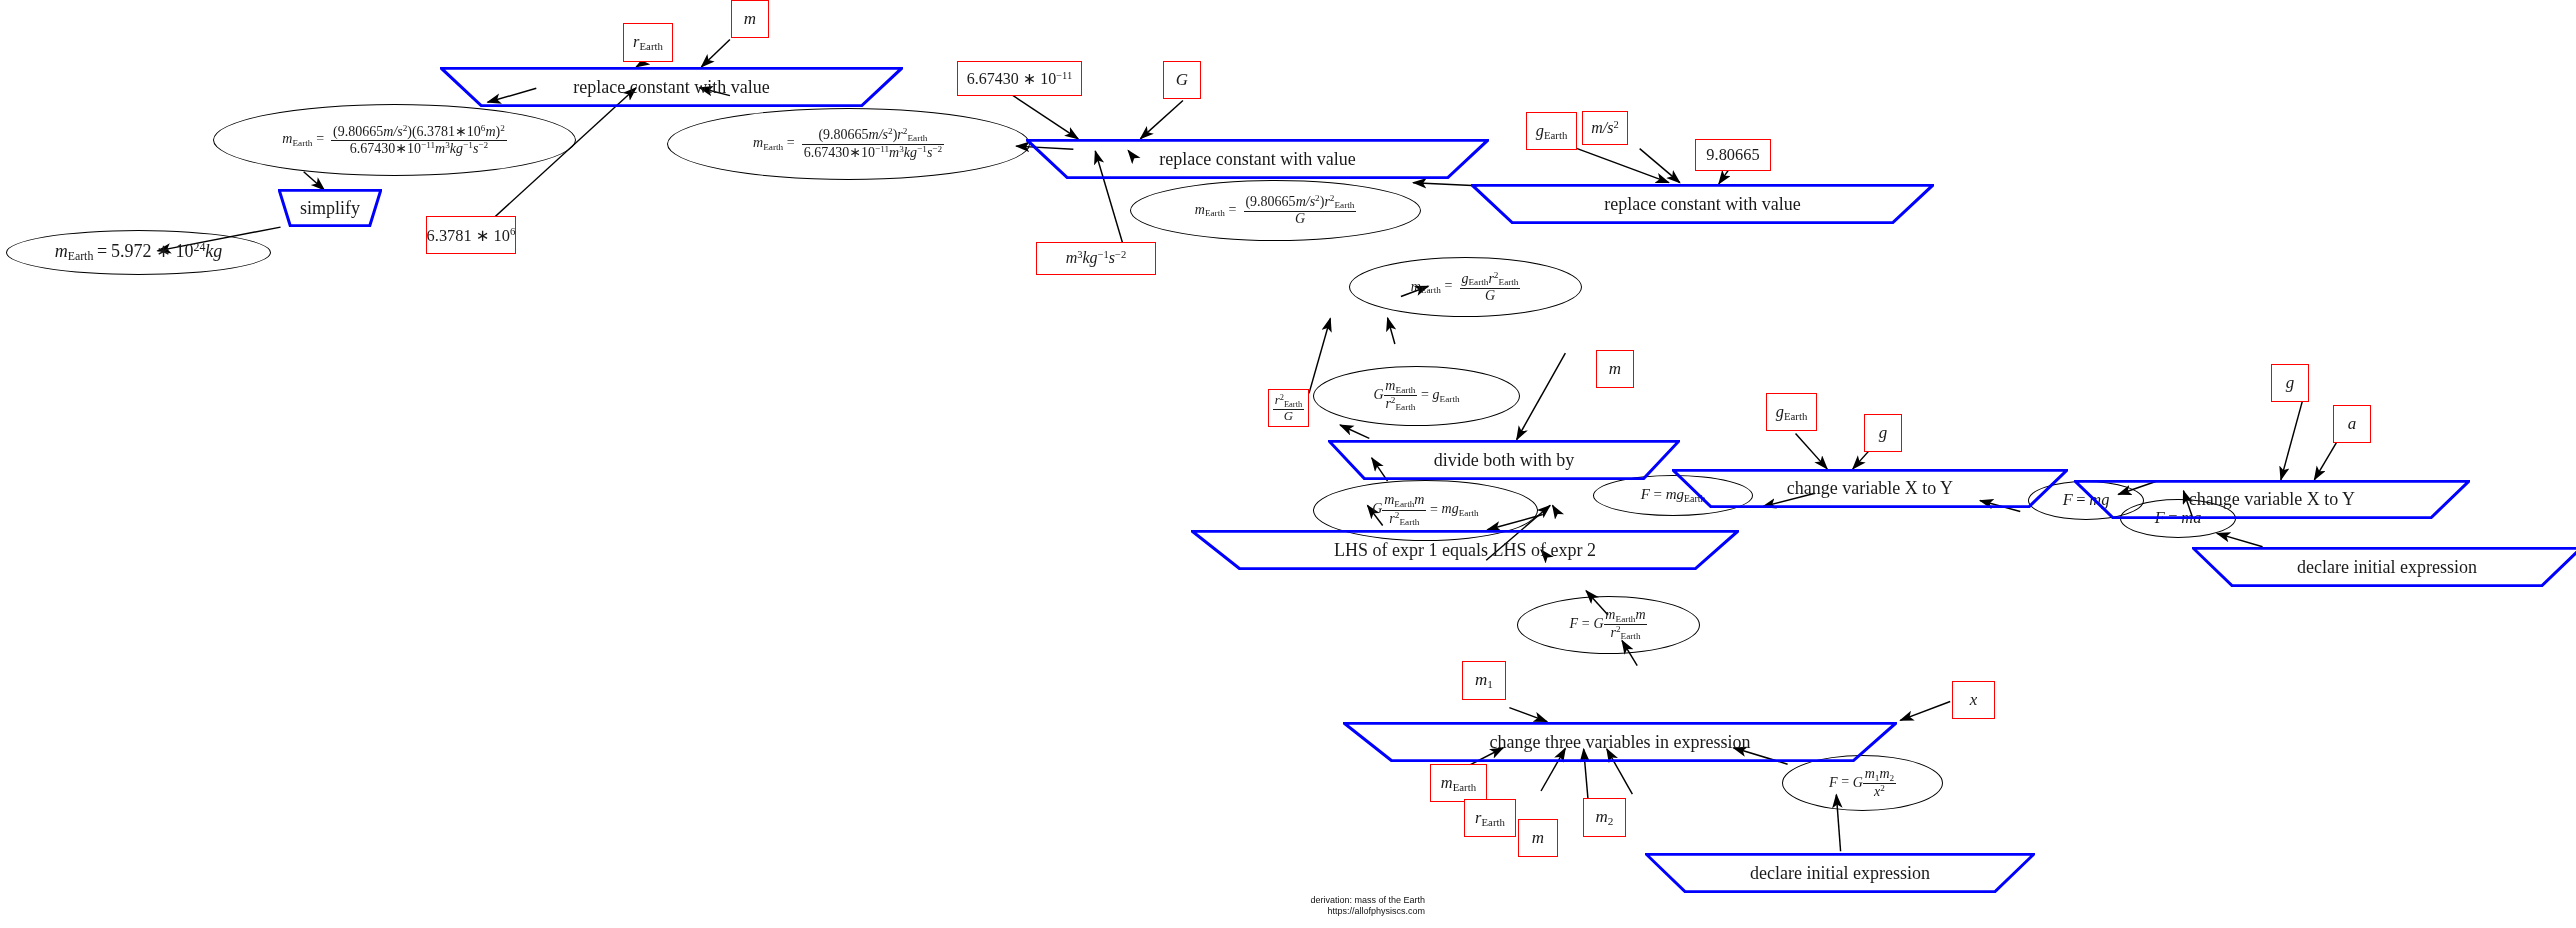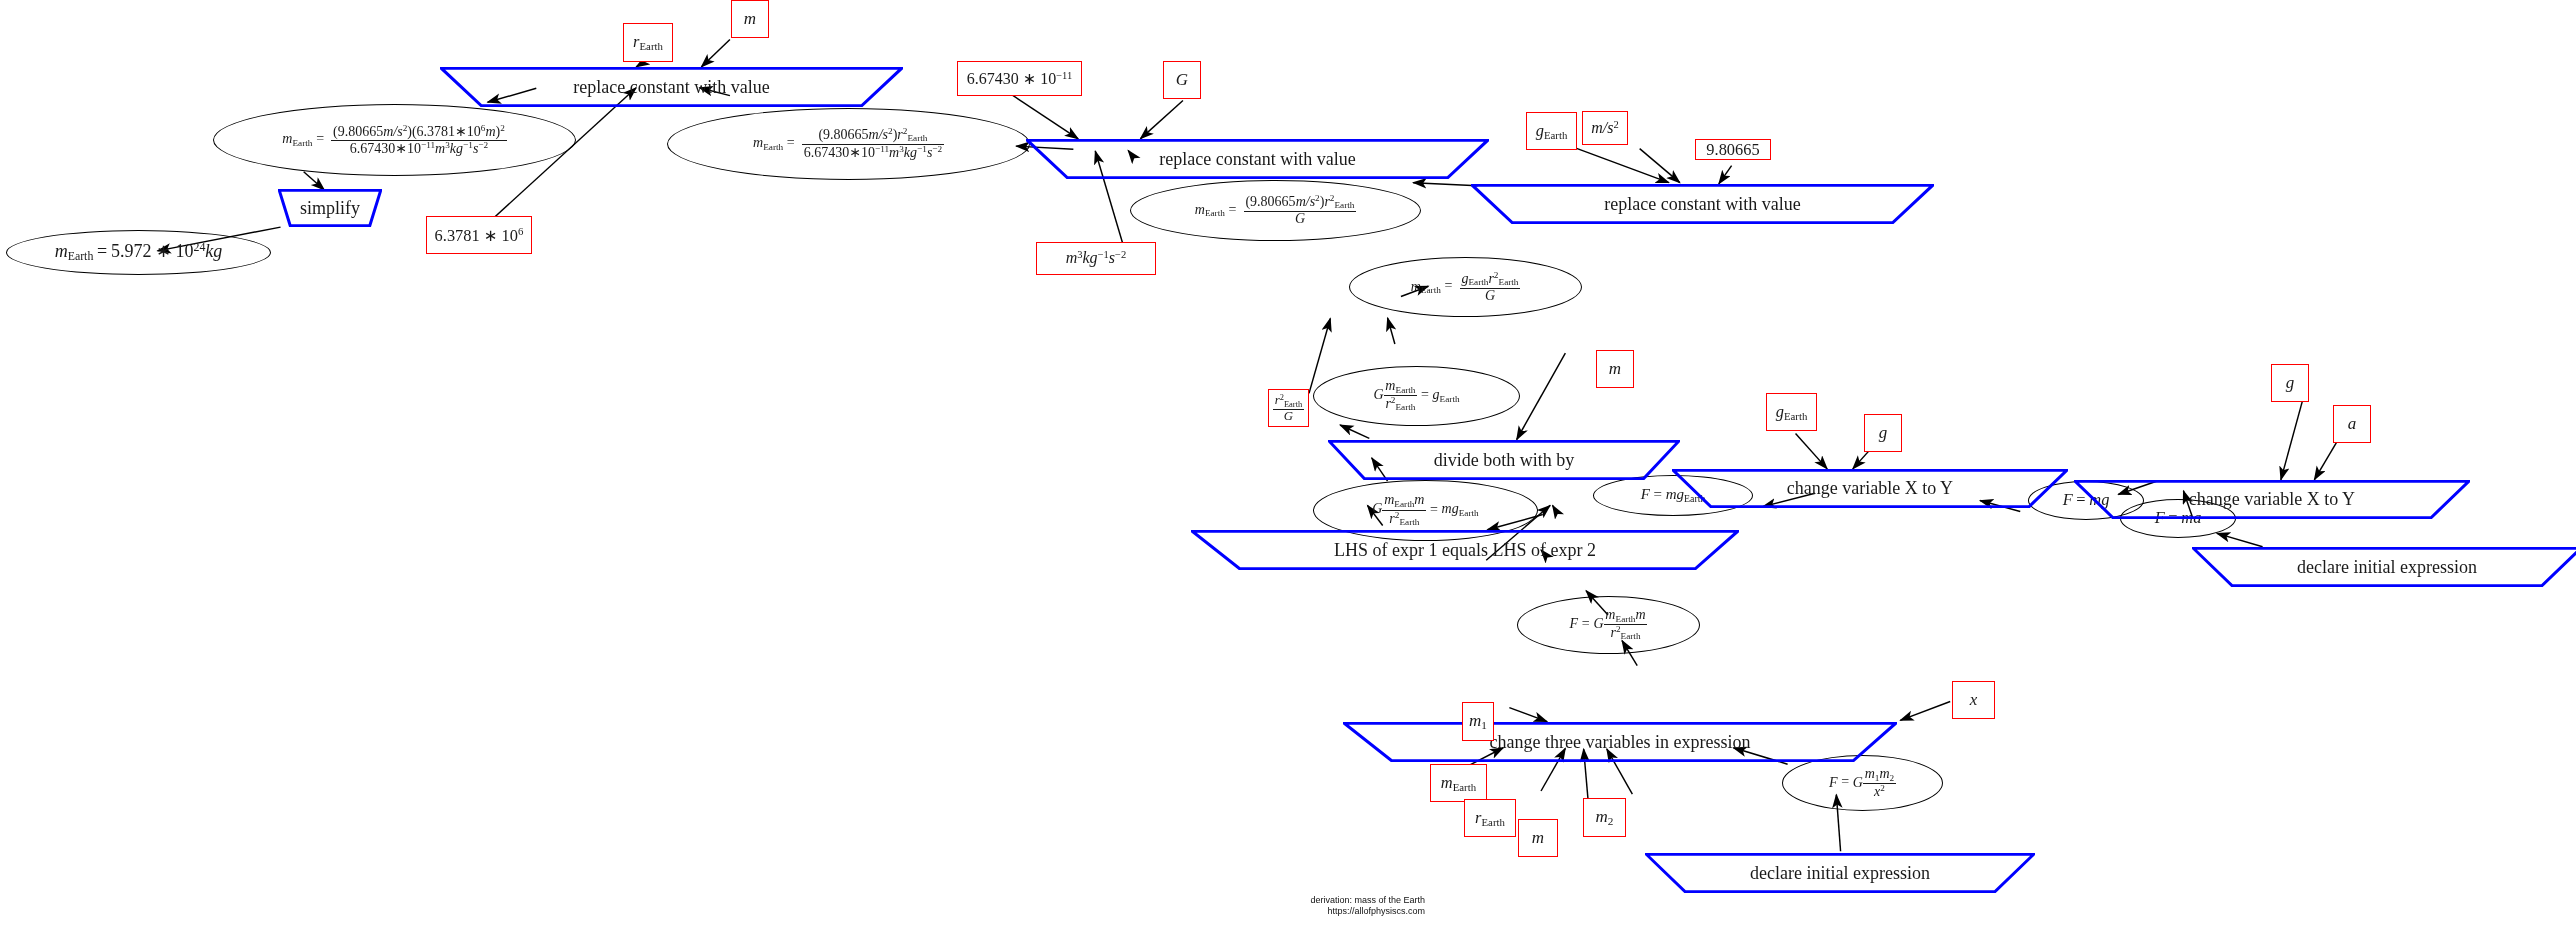--- a/index.html
+++ b/index.html
@@ -341,21 +341,21 @@
   </div>
 
   <div class="rbox" style="left:623px;top:23px;width:50px;height:39px;font-size:16.4px;">
     <span><span class="it">r</span><span class="sub">Earth</span></span>
   </div>
 
   <div class="rbox" style="left:731px;top:0px;width:38px;height:38px;font-size:17px;">
     <span><span class="it">m</span></span>
   </div>
 
-  <div class="rbox" style="left:426px;top:216px;width:106px;height:38px;font-size:16.4px;">
+  <div class="rbox" style="left:426px;top:216px;width:90px;height:38px;font-size:16.4px;">
     <span>6.3781 ∗ 10<span class="sup">6</span></span>
   </div>
 
   <div class="rbox" style="left:957px;top:61px;width:125px;height:35px;font-size:16px;align-items:center;">
     <span>6.67430 ∗ 10<span class="sup">−11</span></span>
   </div>
 
   <div class="rbox" style="left:1163px;top:61px;width:38px;height:38px;font-size:17px;">
     <span><span class="it">G</span></span>
   </div>
@@ -365,21 +365,21 @@
   </div>
 
   <div class="rbox" style="left:1526px;top:112px;width:51px;height:38px;font-size:16.4px;">
     <span><span class="it">g</span><span class="sub">Earth</span></span>
   </div>
 
   <div class="rbox" style="left:1582px;top:111px;width:46px;height:34px;font-size:16px;">
     <span><span class="it">m/s</span><span class="sup">2</span></span>
   </div>
 
-  <div class="rbox" style="left:1695px;top:139px;width:76px;height:21px;font-size:16.4px;">
+  <div class="rbox" style="left:1695px;top:139px;width:76px;height:32px;font-size:16.4px;">
     <span>9.80665</span>
   </div>
 
   <div class="rbox" style="left:1268px;top:389px;width:41px;height:38px;font-size:12.8px;">
     <span>
       <span class="frac">
         <span class="num"><span class="it">r</span><span class="sup">2</span><span class="sub">Earth</span></span>
         <span class="den"><span class="it">G</span></span>
       </span>
     </span>
@@ -398,21 +398,21 @@
   </div>
 
   <div class="rbox" style="left:2271px;top:364px;width:38px;height:38px;font-size:17px;">
     <span><span class="it">g</span></span>
   </div>
 
   <div class="rbox" style="left:2333px;top:405px;width:38px;height:38px;font-size:17px;">
     <span><span class="it">a</span></span>
   </div>
 
-  <div class="rbox" style="left:1462px;top:702px;width:32px;height:39px;font-size:17px;">
+  <div class="rbox" style="left:1462px;top:661px;width:44px;height:39px;font-size:17px;">
     <span><span class="it">m</span><span class="sub">1</span></span>
   </div>
 
   <div class="rbox" style="left:1952px;top:681px;width:43px;height:38px;font-size:17px;">
     <span><span class="it">x</span></span>
   </div>
 
   <div class="rbox" style="left:1430px;top:764px;width:57px;height:38px;font-size:16.4px;">
     <span><span class="it">m</span><span class="sub">Earth</span></span>
   </div>

